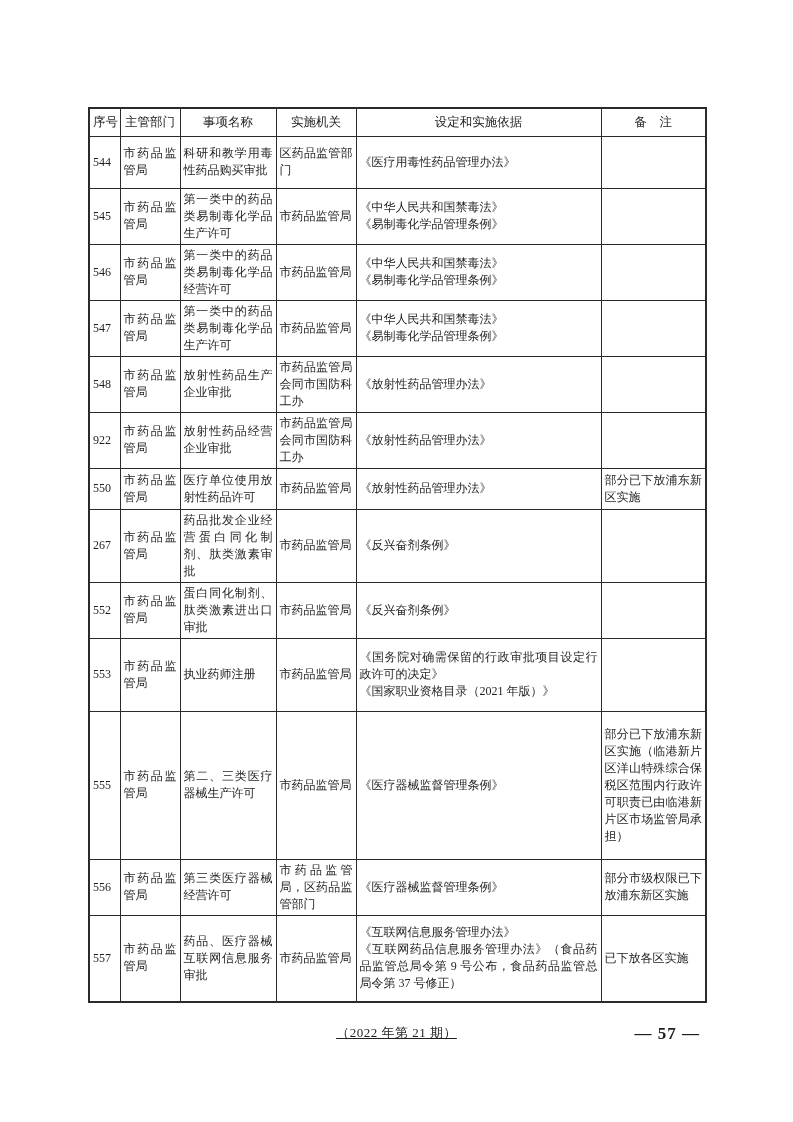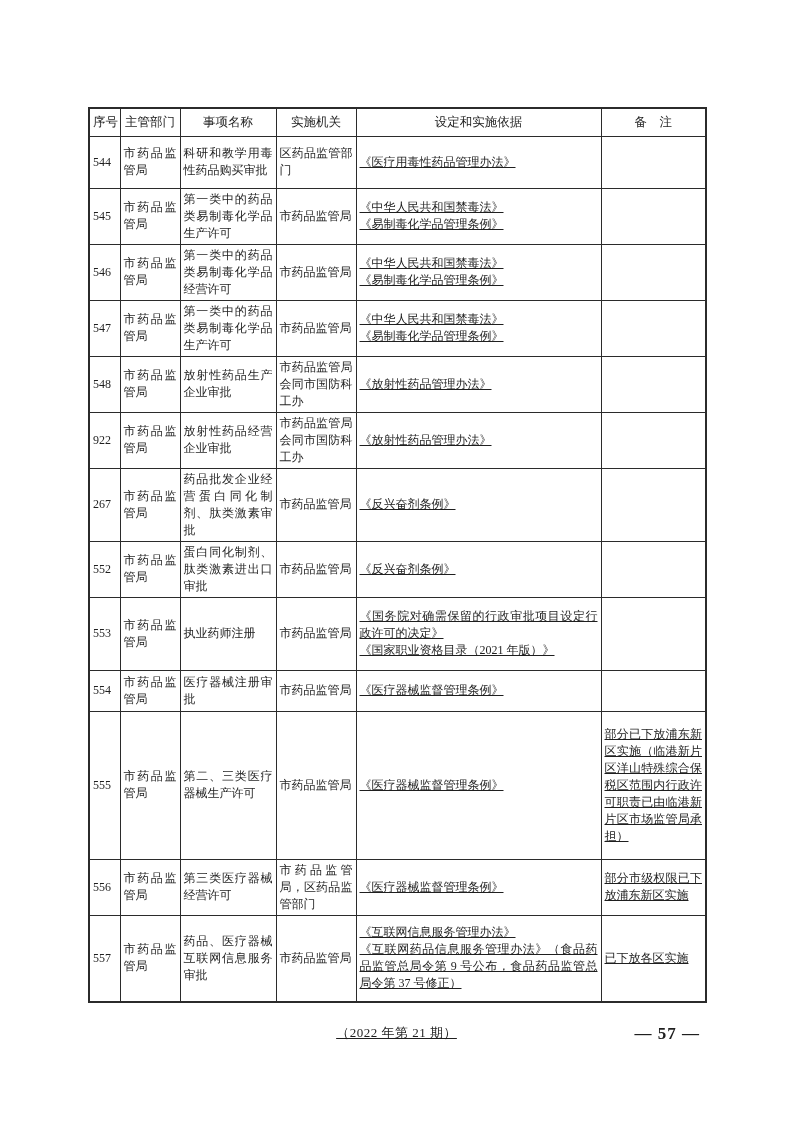--- a/index.html
+++ b/index.html
@@ -32,21 +32,21 @@
     font-size: 12.5px;
     text-align: center;
     height: 28px;
     white-space: nowrap;
   }
   td.no { }
   td.just {
     text-align: justify;
     text-justify: inter-character;
   }
-  td.pre { white-space: pre-line; text-decoration: underline; }
+  td.pre { white-space: pre-line; }
   .footer-issue {
     position: absolute;
     left: 0;
     top: 1024px;
     width: 100%;
     text-align: center;
     font-size: 13px;
     letter-spacing: 0.5px;
     text-decoration: underline;
   }
@@ -126,20 +126,28 @@
       <td class="just pre"></td>
     </tr>
     <tr style="height:55px">
       <td class="no">922</td>
       <td class="just">市药品监管局</td>
       <td class="just">放射性药品经营企业审批</td>
       <td class="just">市药品监管局会同市国防科工办</td>
       <td class="just pre">《放射性药品管理办法》</td>
       <td class="just pre"></td>
     </tr>
+    <tr style="height:41px">
+      <td class="no">550</td>
+      <td class="just">市药品监管局</td>
+      <td class="just">医疗单位使用放射性药品许可</td>
+      <td class="just">市药品监管局</td>
+      <td class="just pre">《放射性药品管理办法》</td>
+      <td class="just pre">部分已下放浦东新区实施</td>
+    </tr>
     <tr style="height:57px">
       <td class="no">267</td>
       <td class="just">市药品监管局</td>
       <td class="just">药品批发企业经营蛋白同化制剂、肽类激素审批</td>
       <td class="just">市药品监管局</td>
       <td class="just pre">《反兴奋剂条例》</td>
       <td class="just pre"></td>
     </tr>
     <tr style="height:54px">
       <td class="no">552</td>
@@ -149,28 +157,20 @@
       <td class="just pre">《反兴奋剂条例》</td>
       <td class="just pre"></td>
     </tr>
     <tr style="height:73px">
       <td class="no">553</td>
       <td class="just">市药品监管局</td>
       <td class="just">执业药师注册</td>
       <td class="just">市药品监管局</td>
       <td class="just pre">《国务院对确需保留的行政审批项目设定行政许可的决定》
 《国家职业资格目录（2021 年版）》</td>
-      <td class="just pre"></td>
-    </tr>
-    <tr style="height:41px">
-      <td class="no">554</td>
-      <td class="just">市药品监管局</td>
-      <td class="just">医疗器械注册审批</td>
-      <td class="just">市药品监管局</td>
-      <td class="just pre">《医疗器械监督管理条例》</td>
       <td class="just pre"></td>
     </tr>
     <tr style="height:148px">
       <td class="no">555</td>
       <td class="just">市药品监管局</td>
       <td class="just">第二、三类医疗器械生产许可</td>
       <td class="just">市药品监管局</td>
       <td class="just pre">《医疗器械监督管理条例》</td>
       <td class="just pre">部分已下放浦东新区实施（临港新片区洋山特殊综合保税区范围内行政许可职责已由临港新片区市场监管局承担）</td>
     </tr>

